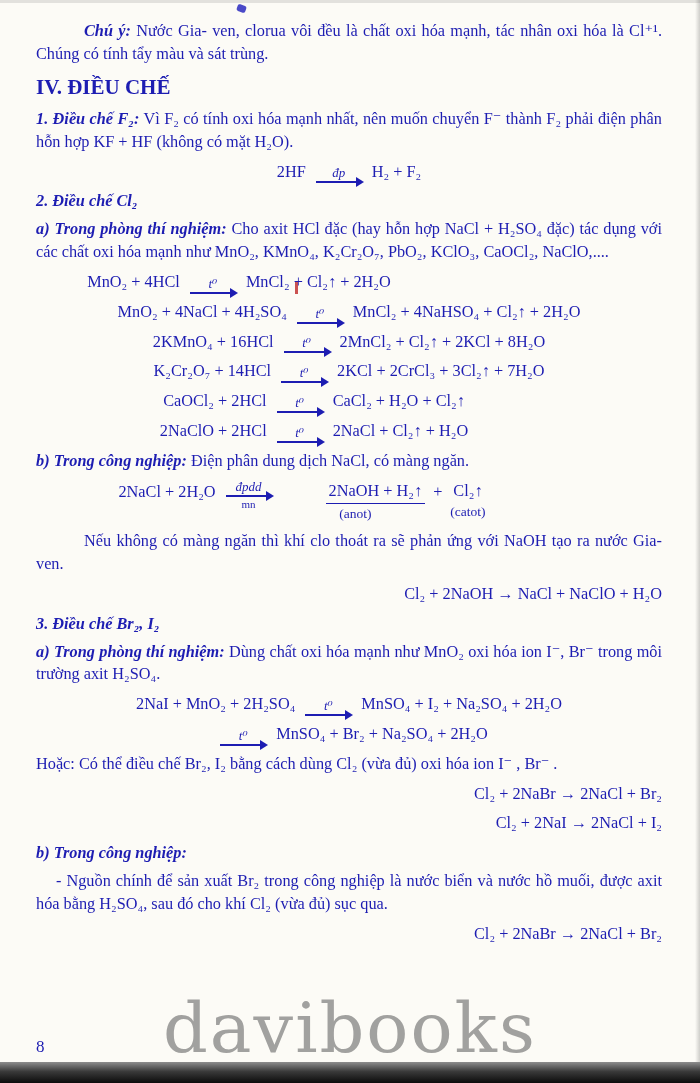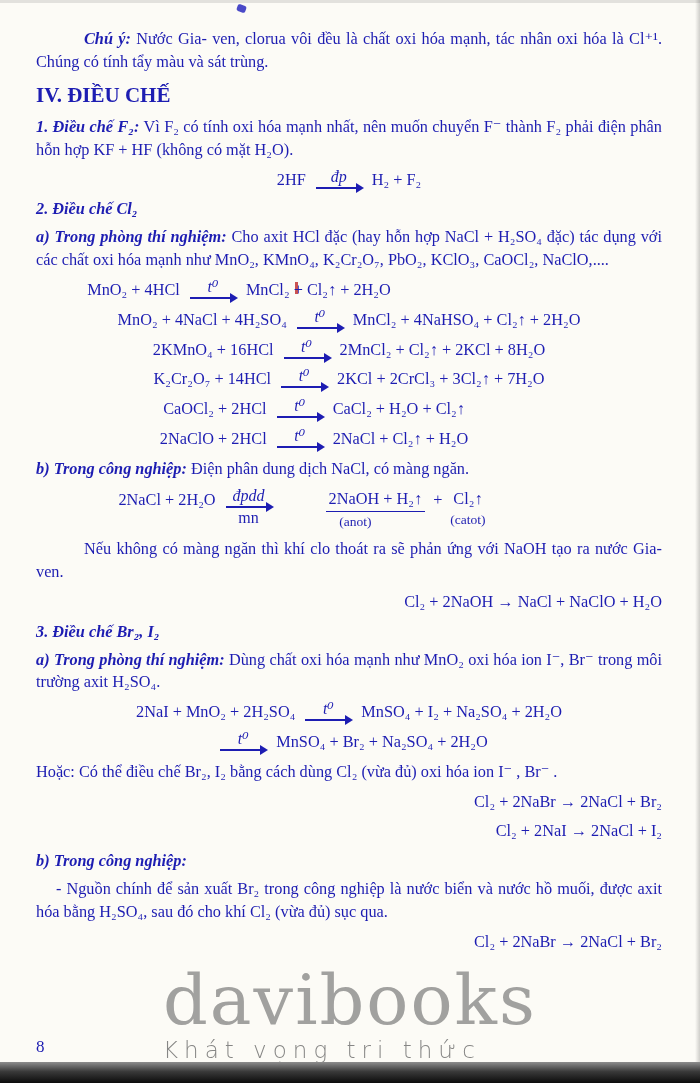--- a/index.html
+++ b/index.html
@@ -2,32 +2,32 @@
 <html><head>
 <meta charset="utf-8">
 <style>
   html,body{margin:0;padding:0;background:#777;}
   .page{
     position:relative;width:700px;height:1083px;margin:0 auto;
     background:#fcfbf6;overflow:hidden;
     font-family:"Liberation Serif","DejaVu Serif",serif;
     color:#1d1db2;
   }
-  .content{padding:28px 38px 0 36px;font-size:16.3px;line-height:1.4;text-align:justify;}
+  .content{padding:20px 38px 0 36px;font-size:16.3px;line-height:1.4;text-align:justify;}
   p{margin:0 0 5px 0;}
   .lead{font-weight:bold;font-style:italic;}
   .heading{font-weight:bold;font-size:21px;margin:7px 0 6px 0;text-align:left;}
   .indent{text-indent:48px;}
   .indent-sm{text-indent:20px;}
 
-  .equation{display:flex;justify-content:center;align-items:flex-start;margin:7px 0;white-space:nowrap;}
+  .equation{display:flex;justify-content:center;align-items:flex-end;margin:7px 0;white-space:nowrap;}
   .eq-part{display:inline-block;}
   .rxn-arrow{display:inline-flex;flex-direction:column;align-items:center;margin:0 10px;}
-  .arrow-top{font-size:16px;font-style:italic;line-height:1;margin-bottom:2px;}
-  .arrow-bottom{font-size:16px;line-height:1;margin-top:2px;}
+  .arrow-top{font-size:13px;font-style:italic;line-height:1;margin-bottom:2px;}
+  .arrow-bottom{font-size:11px;line-height:1;margin-top:2px;}
   .arrow-line{position:relative;width:46px;height:2px;background:currentColor;display:block;}
   .arrow-line::after{content:"";position:absolute;right:-2px;top:-4px;width:0;height:0;
     border-left:8px solid currentColor;border-top:5px solid transparent;border-bottom:5px solid transparent;}
 
   .eq-plain{margin:7px 0;padding-left:112px;text-align:right;white-space:nowrap;}
 
   .shiftA{transform:translateX(-110px);}
   .shiftB{transform:translateX(-35px);}
   .shiftC{transform:translateX(-45px);}
 
@@ -192,18 +192,17 @@
     <p class="indent-sm">- Nguồn chính để sản xuất Br₂ trong công nghiệp là nước biển và nước hồ muối, được axit hóa bằng H₂SO₄, sau đó cho khí Cl₂ (vừa đủ) sục qua.</p>
 
     <div class="eq-plain">Cl₂  + 2NaBr  → 2NaCl  + Br₂</div>
 
   </div>
 
   <div class="page-number">8</div>
 
   <div class="watermark">
     <div class="wm-word">davibooks</div>
-    <div class="wm-tagline">Khát vọng tri thức</div>
   </div>
 
   <div class="scan-edge-right"></div>
   <div class="scan-bar"></div>
 </div>
 
 </body></html>

